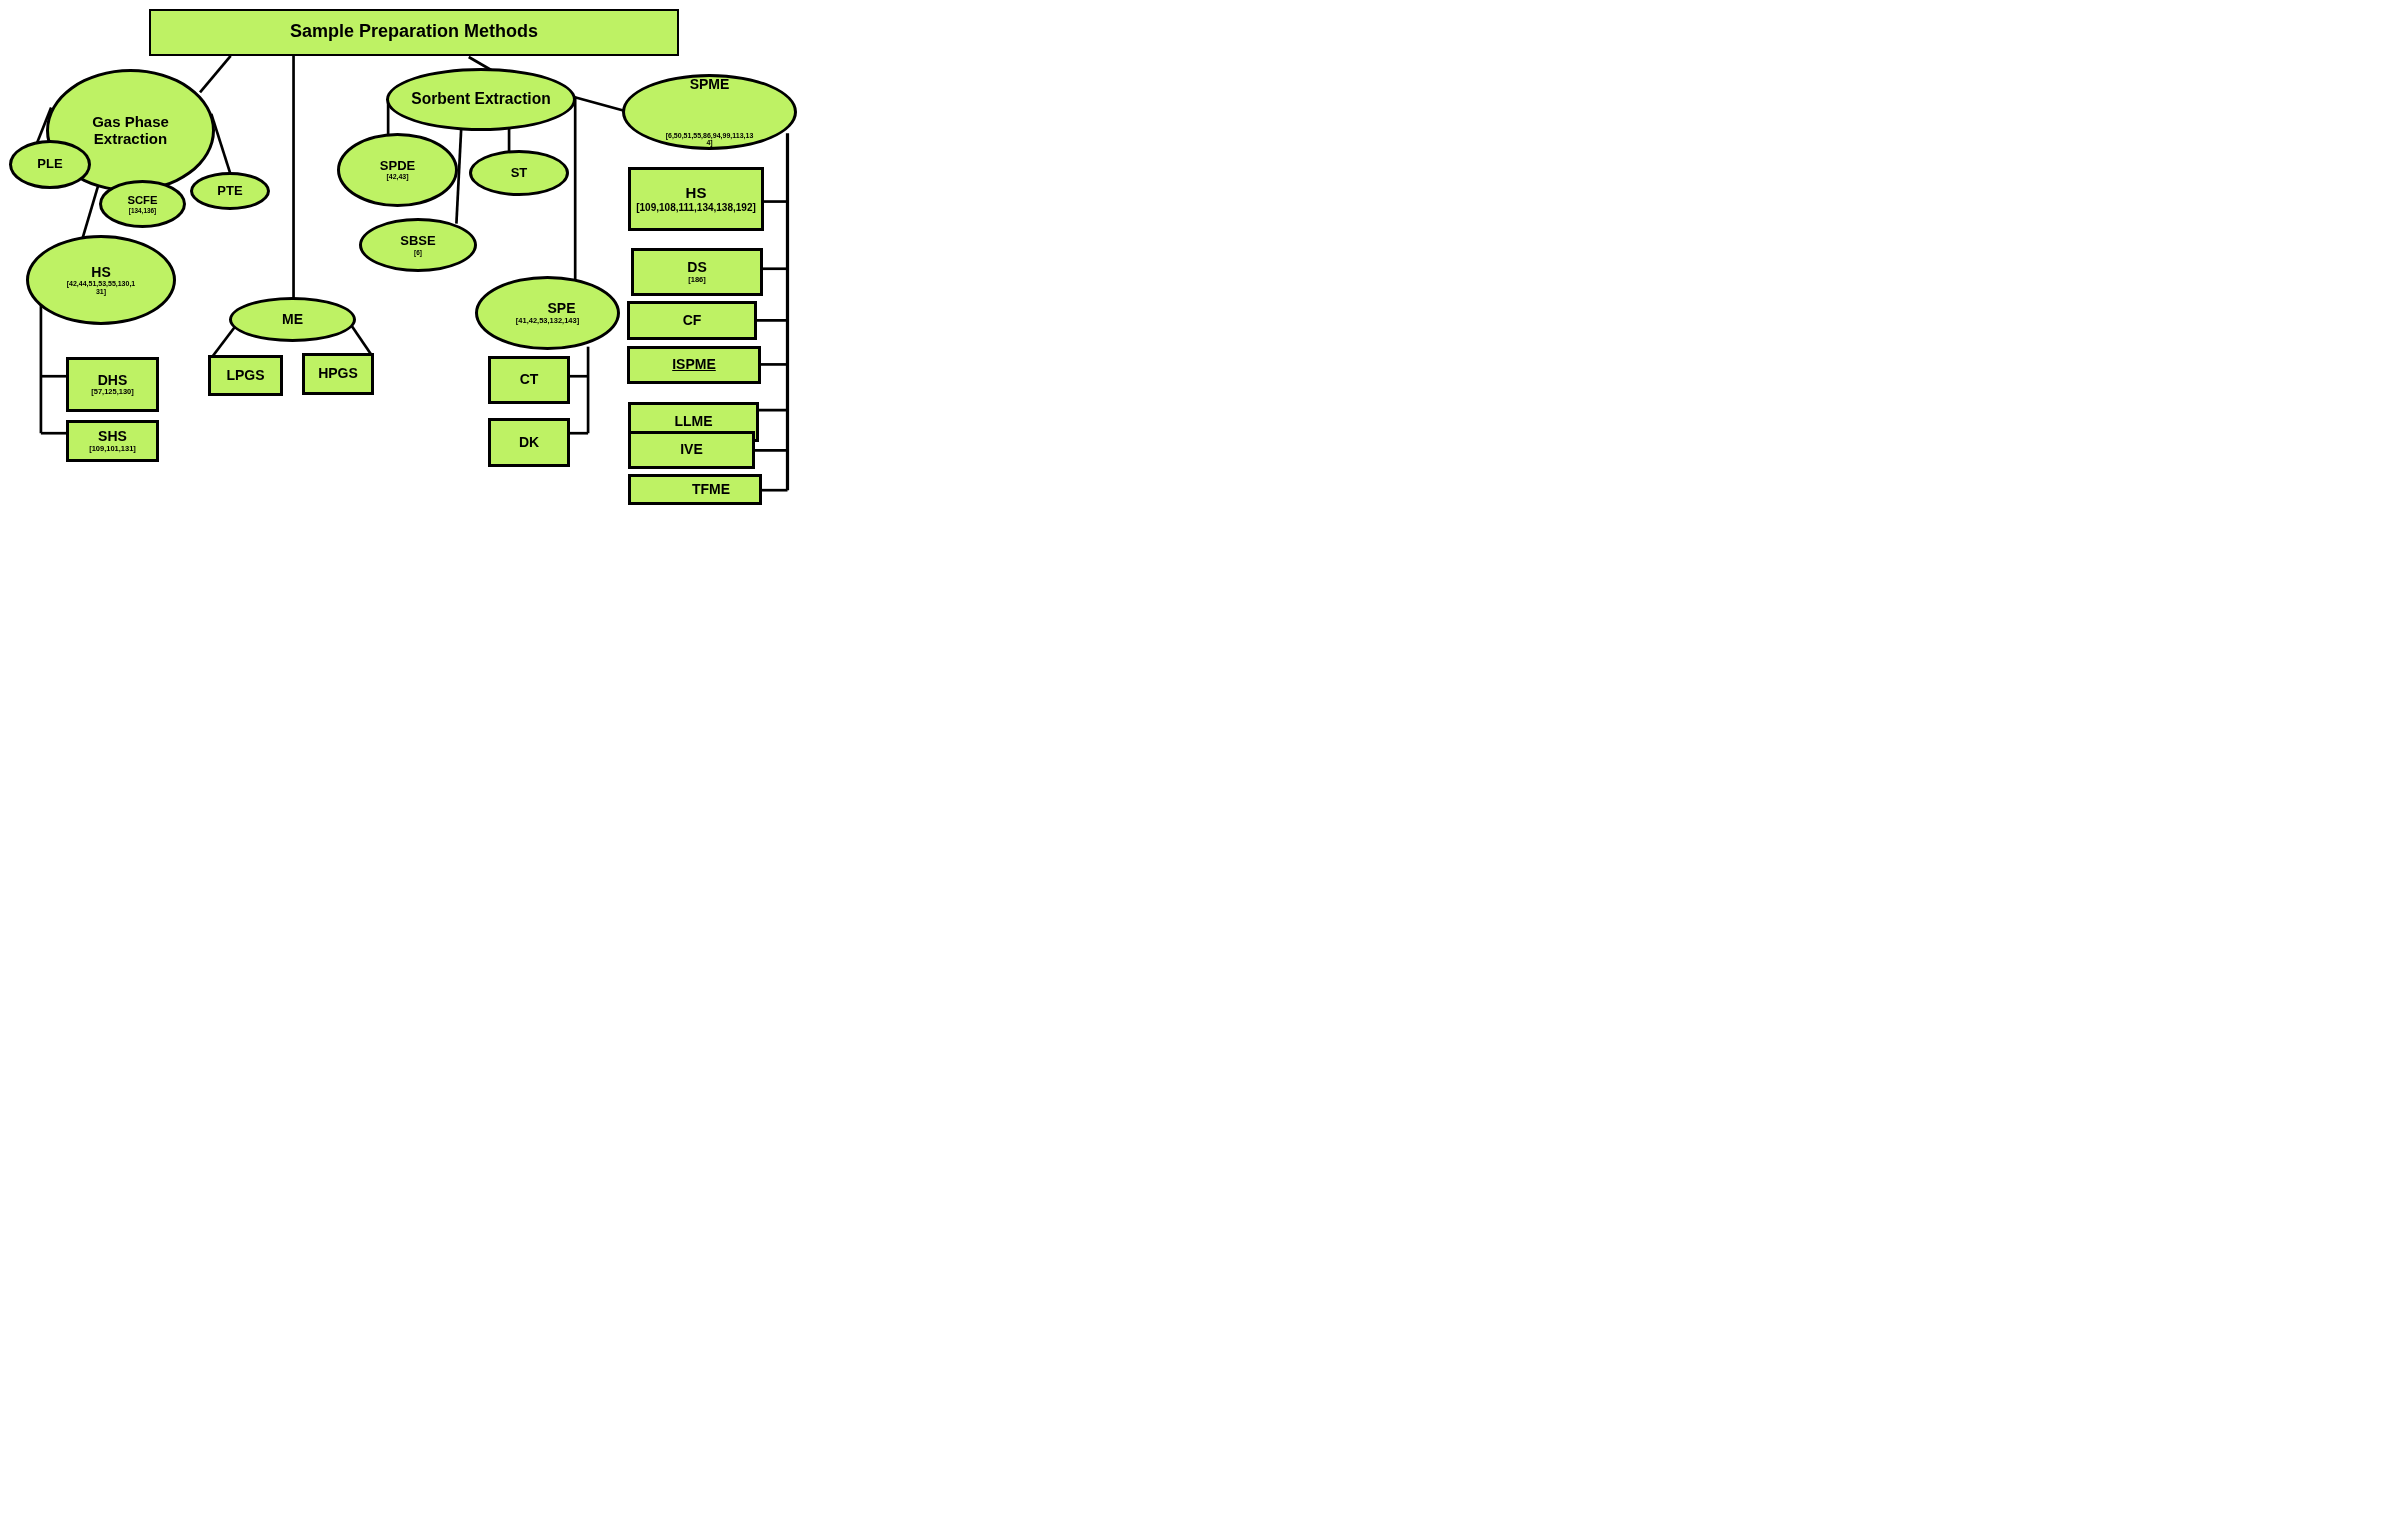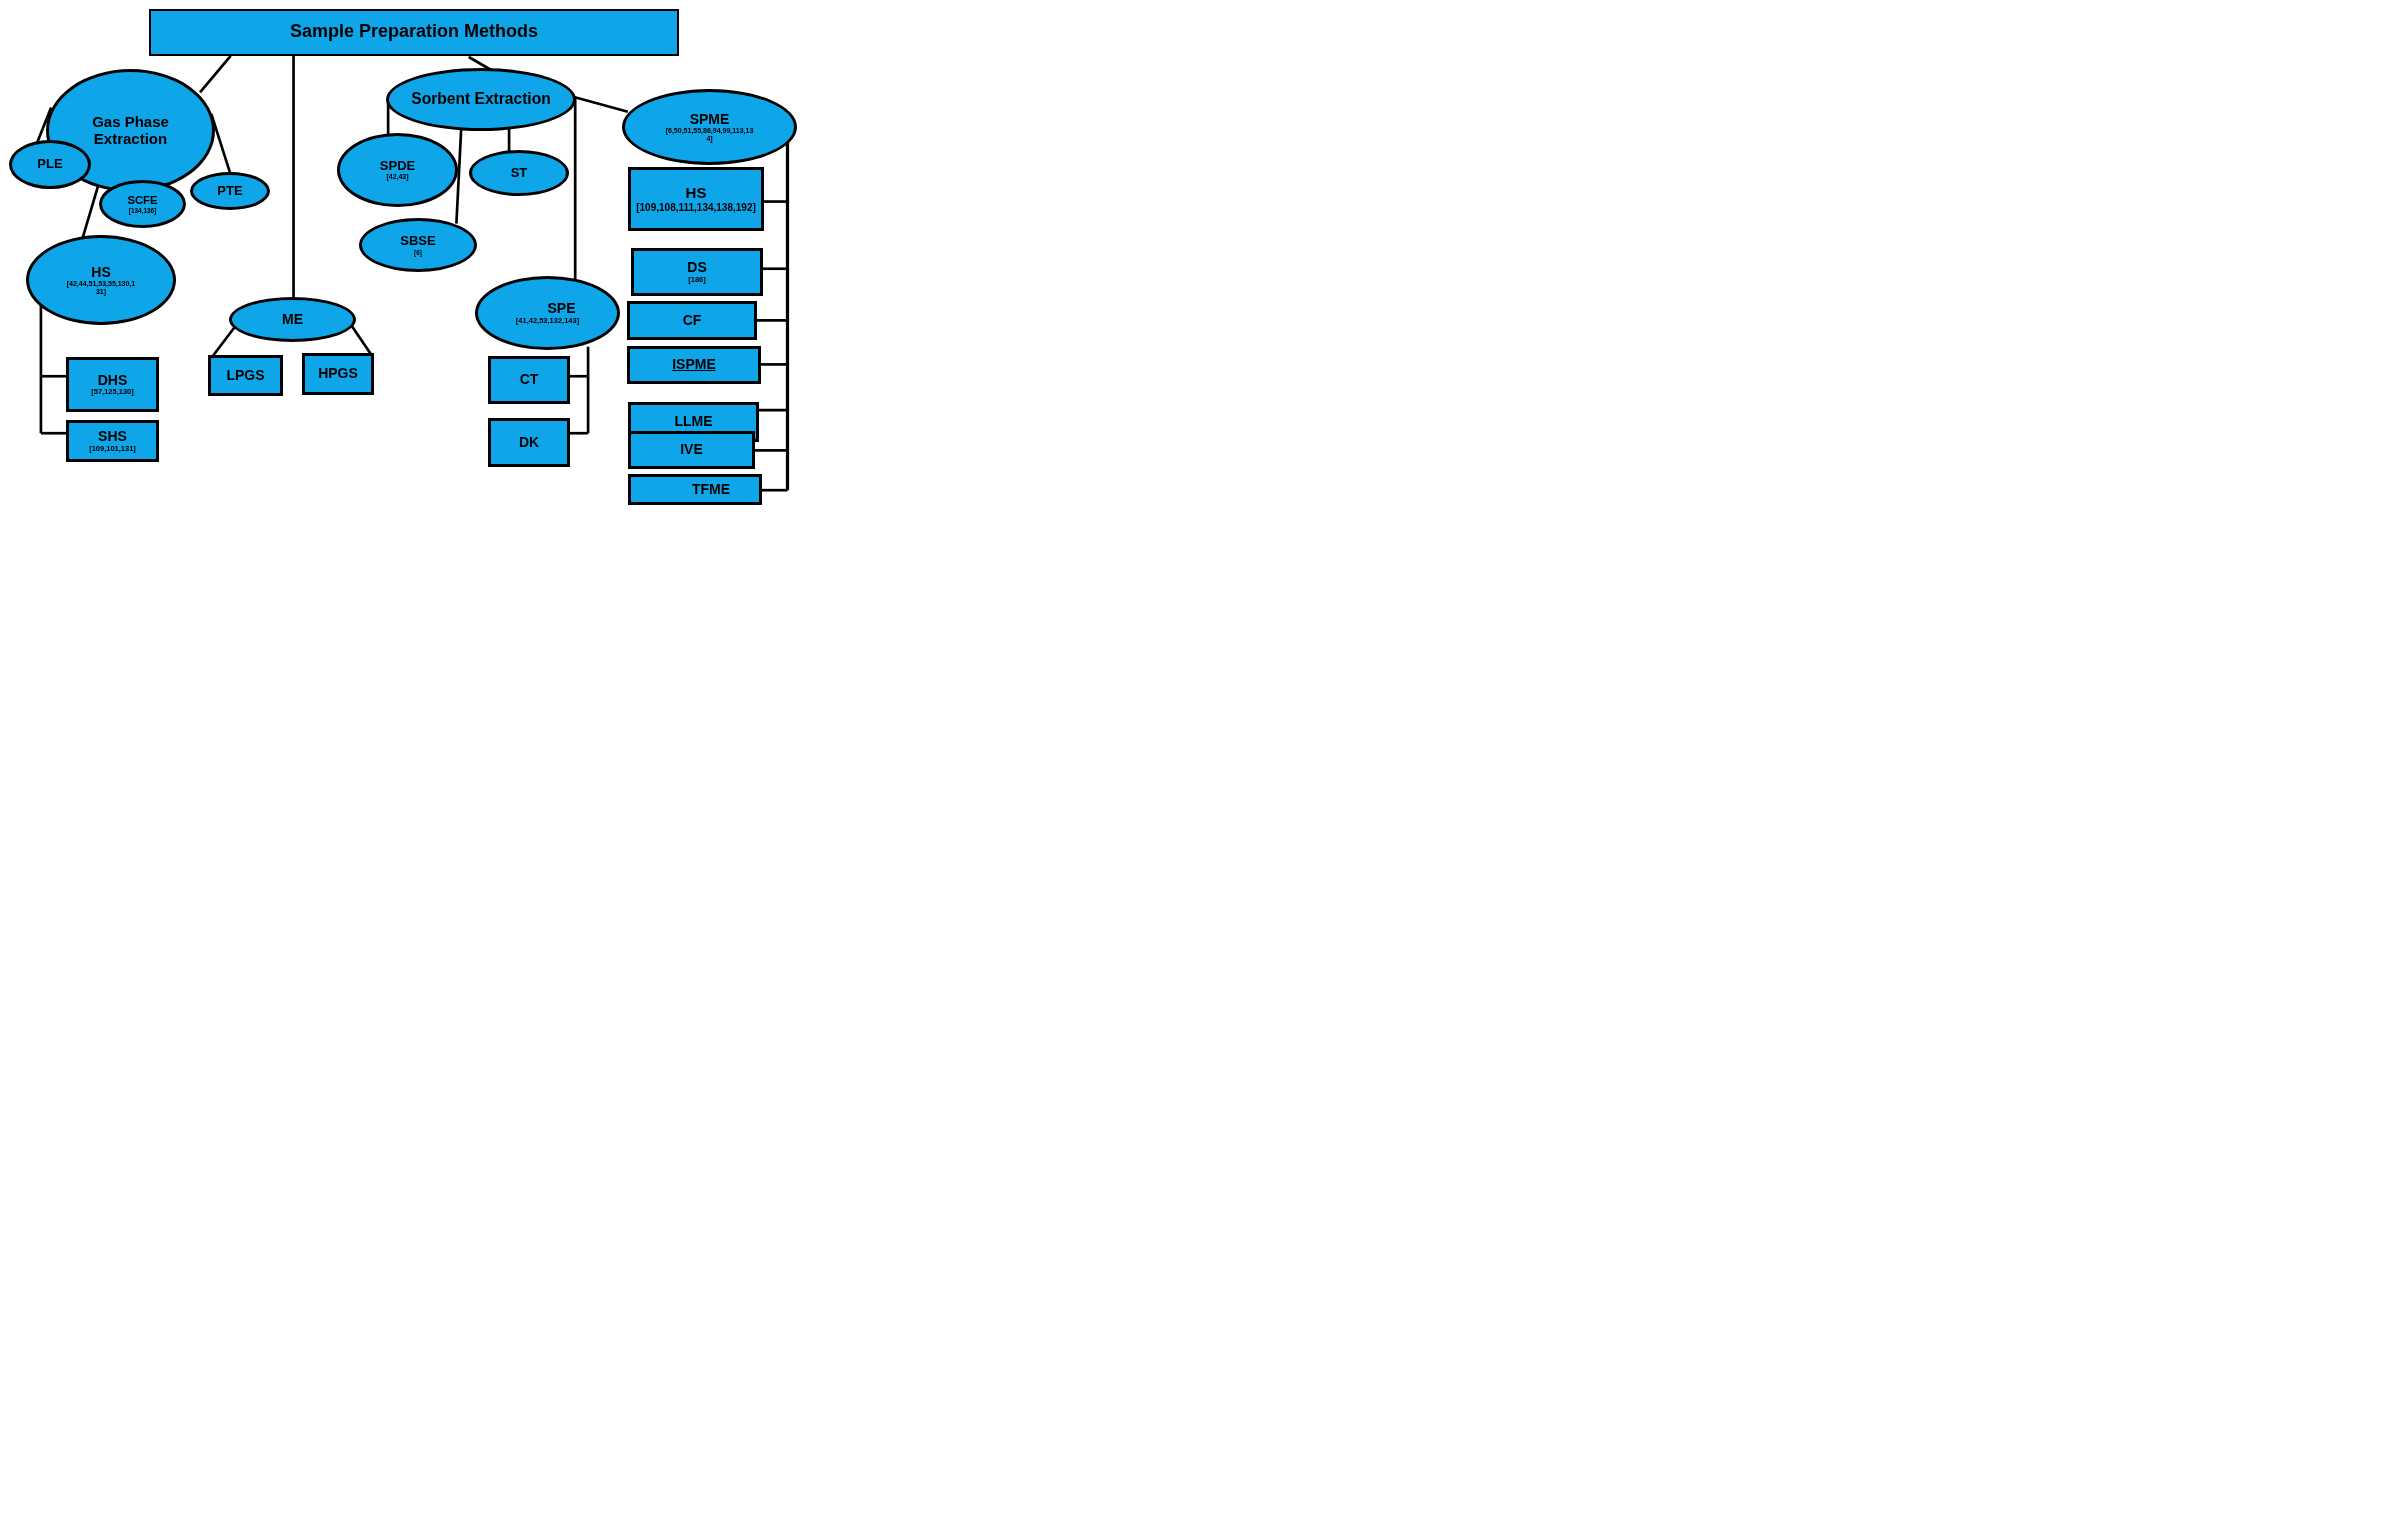--- a/index.html
+++ b/index.html
@@ -7,21 +7,21 @@
     position:relative;
     width:801px;height:509px;
     background:#fff;
     font-family:"Liberation Sans", sans-serif;
     overflow:hidden;
   }
   #wires{position:absolute;left:0;top:0;width:801px;height:509px;z-index:1;}
   .node{
     position:absolute;
     box-sizing:border-box;
-    background:#0ea5e9;
+    background:#bef264;
     border-style:solid;
     border-color:#000;
     display:flex;
     flex-direction:column;
     align-items:center;
     justify-content:center;
     z-index:2;
     text-align:center;
     color:#000;
   }
@@ -130,21 +130,21 @@
     <div class="node ellipse" style="left: 475px; top: 276px; width: 145px; height: 74px; border-width: 3.8px;">
       <div class="lbl" style="font-size: 14px; margin-left: 28px;">SPE</div>
       <div class="cite" style="font-size: 7.5px;">[41,42,53,132,143]</div>
     </div>
     <div class="node box" style="left: 488px; top: 356px; width: 82px; height: 48px; border-width: 3.8px;">
       <div class="lbl" style="font-size: 14px;">CT</div>
     </div>
     <div class="node box" style="left: 488px; top: 418px; width: 82px; height: 49px; border-width: 3.8px;">
       <div class="lbl" style="font-size: 14px;">DK</div>
     </div>
-    <div class="node ellipse" style="left: 622px; top: 89px; width: 175px; height: 76px; border-width: 3.8px;">
+    <div class="node ellipse" style="left: 622px; top: 74px; width: 175px; height: 76px; border-width: 3.8px; justify-content: space-between;">
       <div class="lbl" style="font-size: 14px;">SPME</div>
       <div class="cite" style="font-size: 7px;">[6,50,51,55,86,94,99,113,13
 4]</div>
     </div>
     <div class="node box" style="left: 628px; top: 167px; width: 136px; height: 64px; border-width: 3.8px;">
       <div class="lbl" style="font-size: 15px;">HS</div>
       <div class="cite" style="font-size: 10px;">[109,108,111,134,138,192]</div>
     </div>
     <div class="node box" style="left: 631px; top: 248px; width: 132px; height: 48px; border-width: 3.8px;">
       <div class="lbl" style="font-size: 14px;">DS</div>

